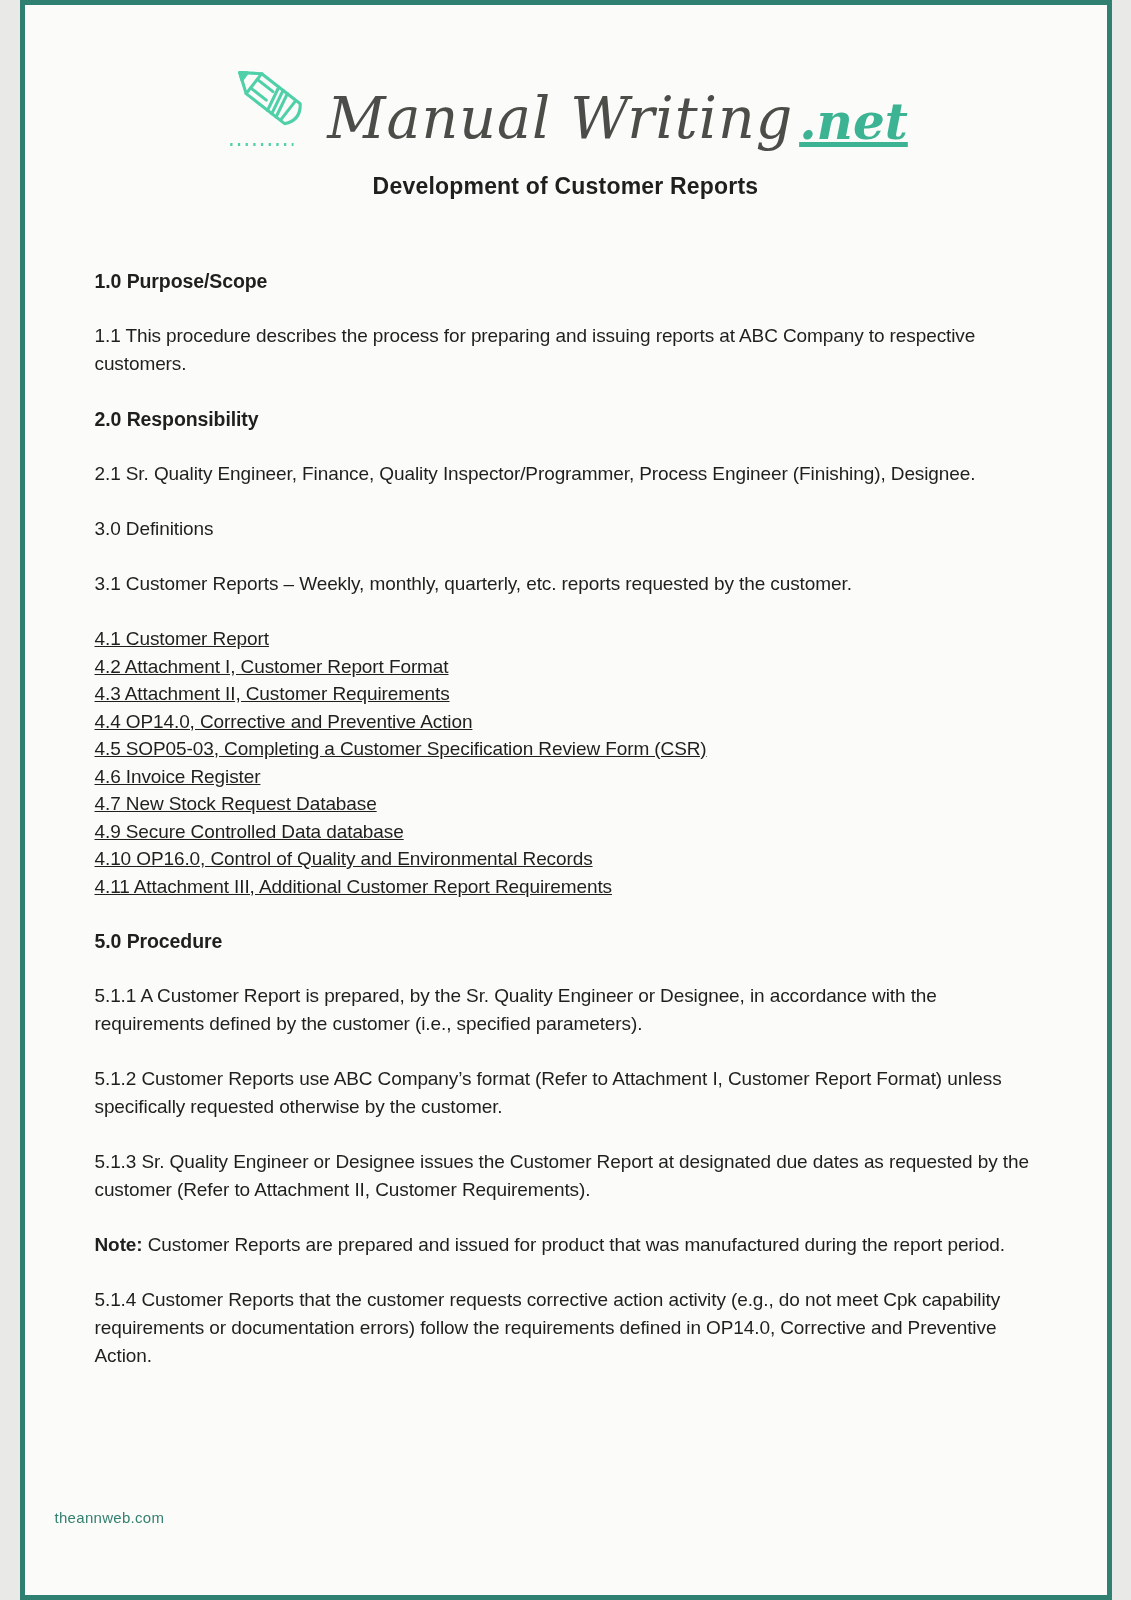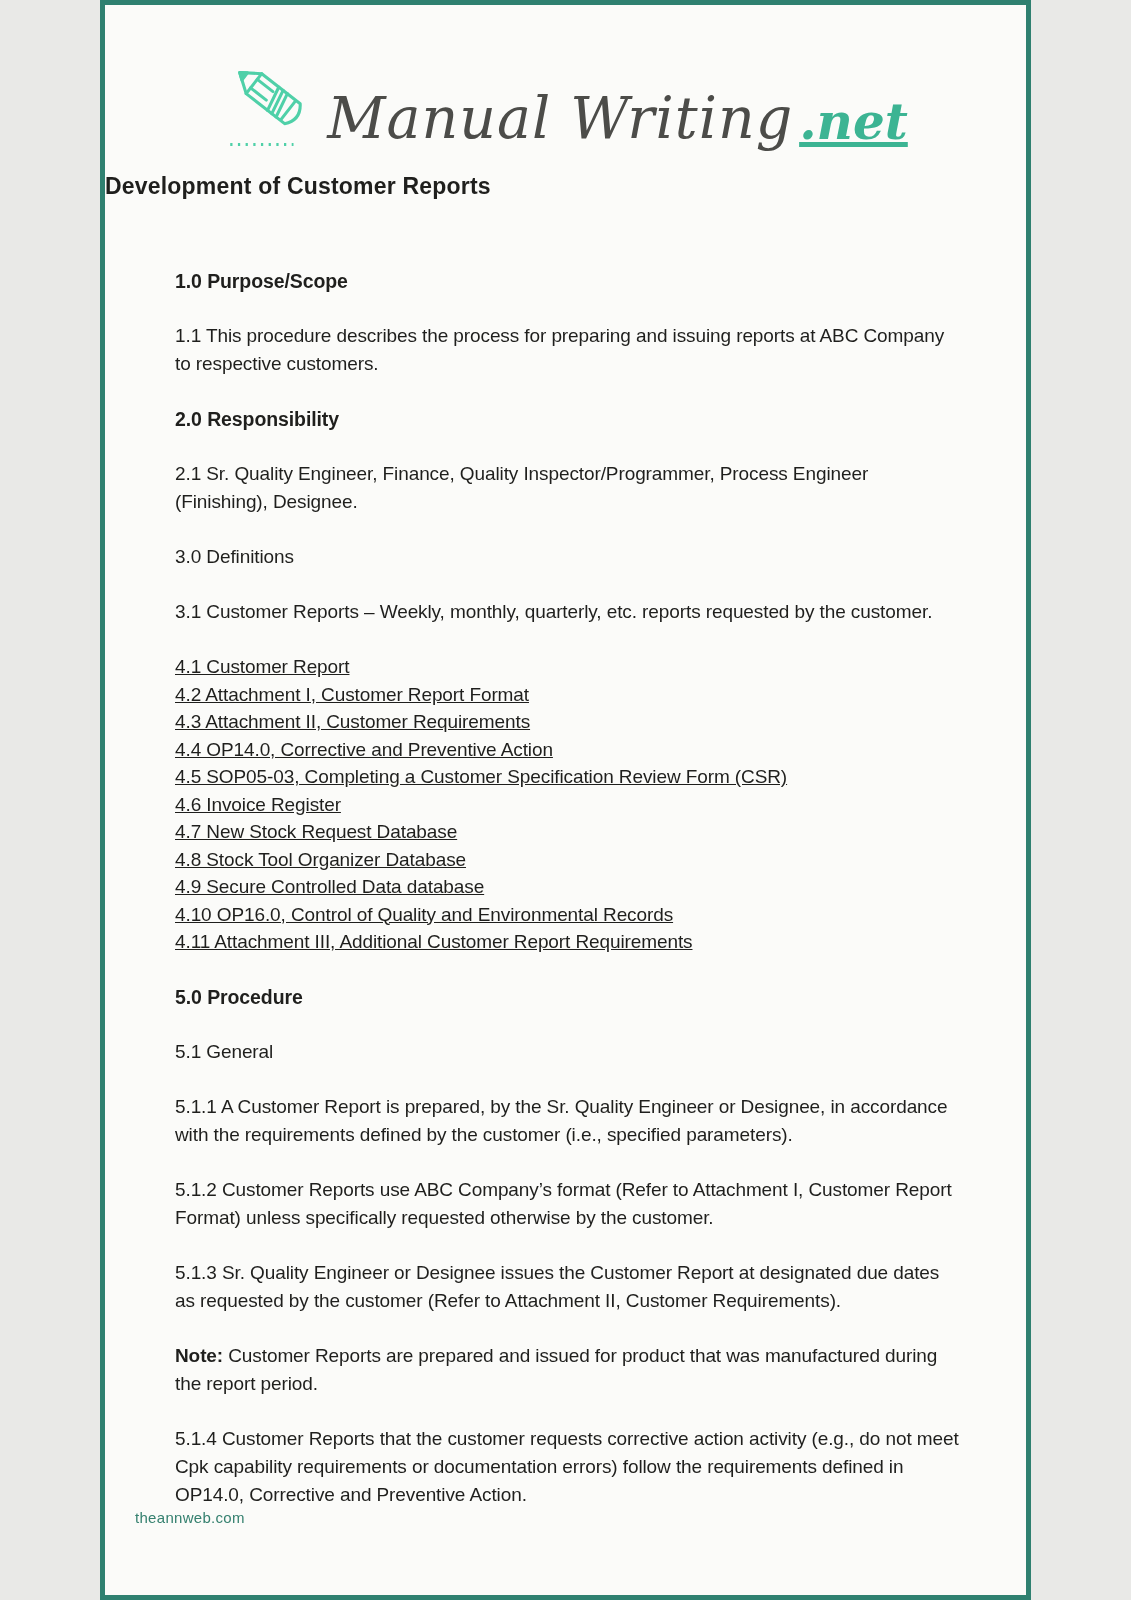--- a/index.html
+++ b/index.html
@@ -10,21 +10,21 @@
     --brand: #4c4c49;
     --ink: #1f1f1d;
     --footer-link: #35806f;
   }
   * { margin: 0; padding: 0; box-sizing: border-box; }
   html, body { background: #e9e9e7; }
   body { font-family: "Liberation Sans", sans-serif; }
 
   .page {
     position: relative;
-    width: 931px;
+    width: 1092px;
     height: 1600px;
     margin: 0 auto;
     background: var(--page-bg);
     border: 5px solid var(--frame);
     overflow: hidden;
   }
 
   
   .logo-row {
     display: flex;
@@ -48,20 +48,21 @@
     font-weight: bold;
     font-size: 50px;
     color: var(--tld);
     line-height: 1;
     margin-left: 6px;
     text-decoration: underline;
   }
 
   
   .doc-title {
+    text-align: center;
     font-size: 23px;
     font-weight: bold;
     color: var(--ink);
     margin-top: 26px;
     letter-spacing: 0.2px;
   }
 
   
   .doc-body {
     padding: 40px 64px 0 70px;
@@ -131,27 +132,25 @@
       <p class="block p">3.0 Definitions</p>
       <p class="block p">3.1 Customer Reports – Weekly, monthly, quarterly, etc. reports requested by the customer.</p>
       <div class="block list">
         <div class="list-line">4.1 Customer Report</div>
         <div class="list-line">4.2 Attachment I, Customer Report Format</div>
         <div class="list-line">4.3 Attachment II, Customer Requirements</div>
         <div class="list-line">4.4 OP14.0, Corrective and Preventive Action</div>
         <div class="list-line">4.5 SOP05-03, Completing a Customer Specification Review Form (CSR)</div>
         <div class="list-line">4.6 Invoice Register</div>
         <div class="list-line">4.7 New Stock Request Database</div>
-        <div class="list-line">4.8 Stock Tool Organizer Database</div>
         <div class="list-line">4.9 Secure Controlled Data database</div>
         <div class="list-line">4.10 OP16.0, Control of Quality and Environmental Records</div>
         <div class="list-line">4.11 Attachment III, Additional Customer Report Requirements</div>
       </div>
       <p class="block h">5.0 Procedure</p>
-      <p class="block p">5.1 General</p>
       <p class="block p">5.1.1 A Customer Report is prepared, by the Sr. Quality Engineer or Designee, in accordance with the requirements defined by the customer (i.e., specified parameters).</p>
       <p class="block p">5.1.2 Customer Reports use ABC Company’s format (Refer to Attachment I, Customer Report Format) unless specifically requested otherwise by the customer.</p>
       <p class="block p">5.1.3 Sr. Quality Engineer or Designee issues the Customer Report at designated due dates as requested by the customer (Refer to Attachment II, Customer Requirements).</p>
       <p class="block p"><strong>Note:</strong> Customer Reports are prepared and issued for product that was manufactured during the report period.</p>
       <p class="block p">5.1.4 Customer Reports that the customer requests corrective action activity (e.g., do not meet Cpk capability requirements or documentation errors) follow the requirements defined in OP14.0, Corrective and Preventive Action.</p>
     </main>
 
   <footer class="page-footer">
     <a class="site">theannweb.com</a>
   </footer>

